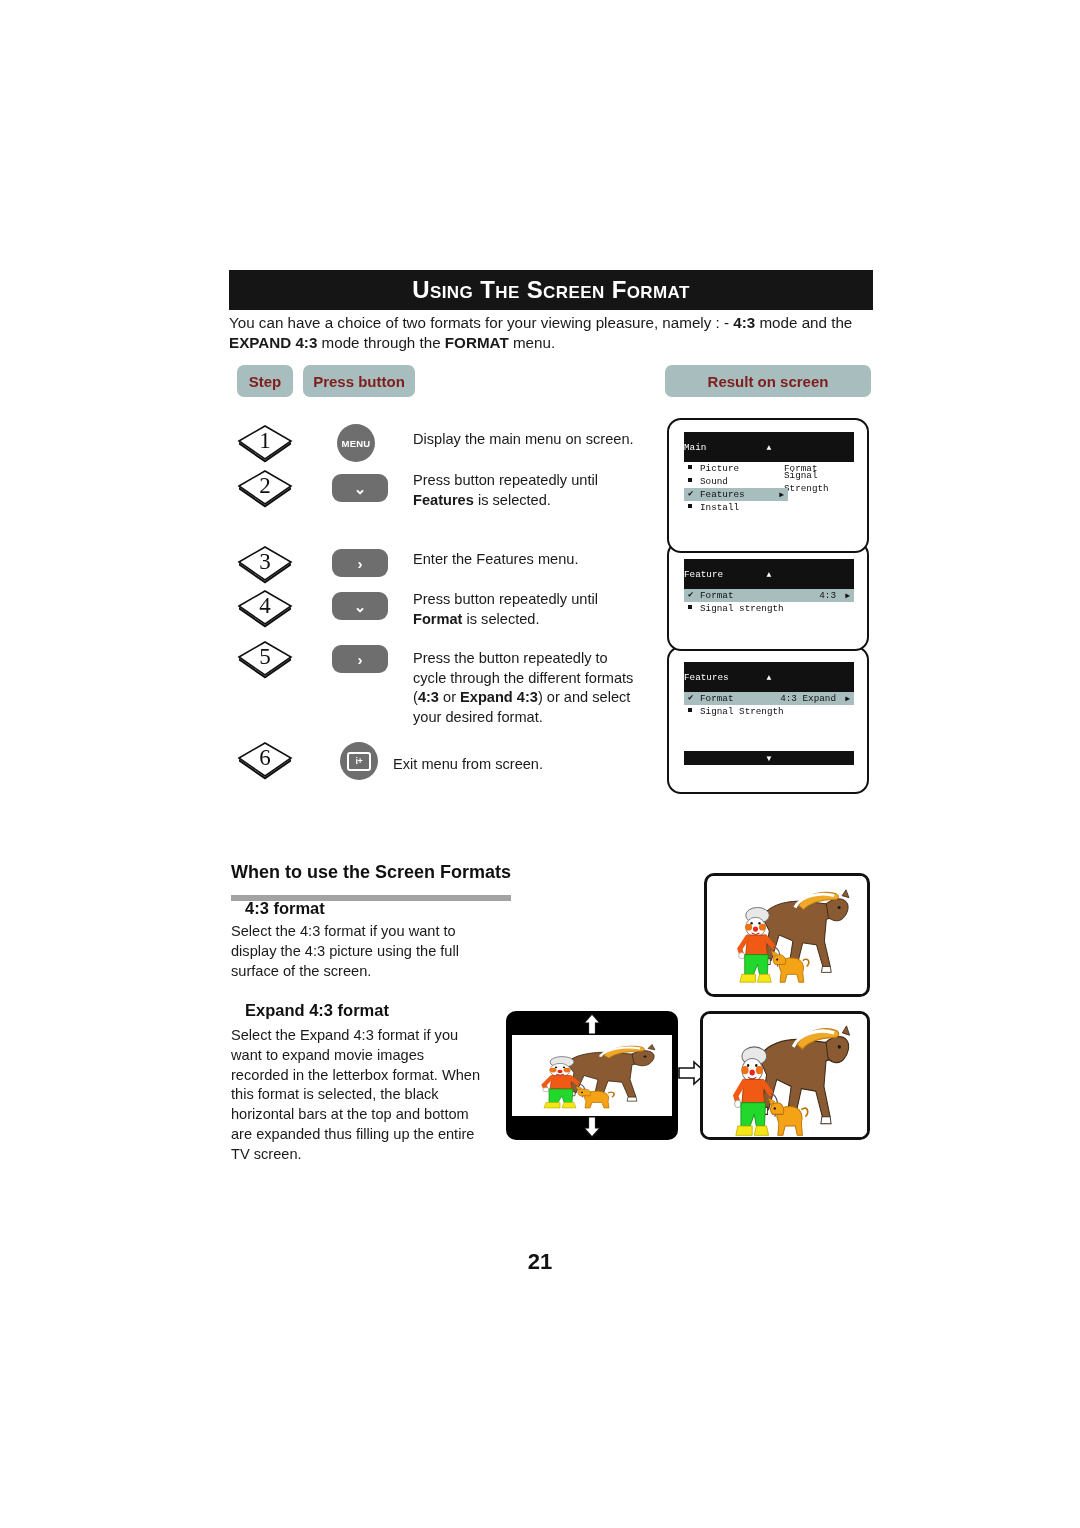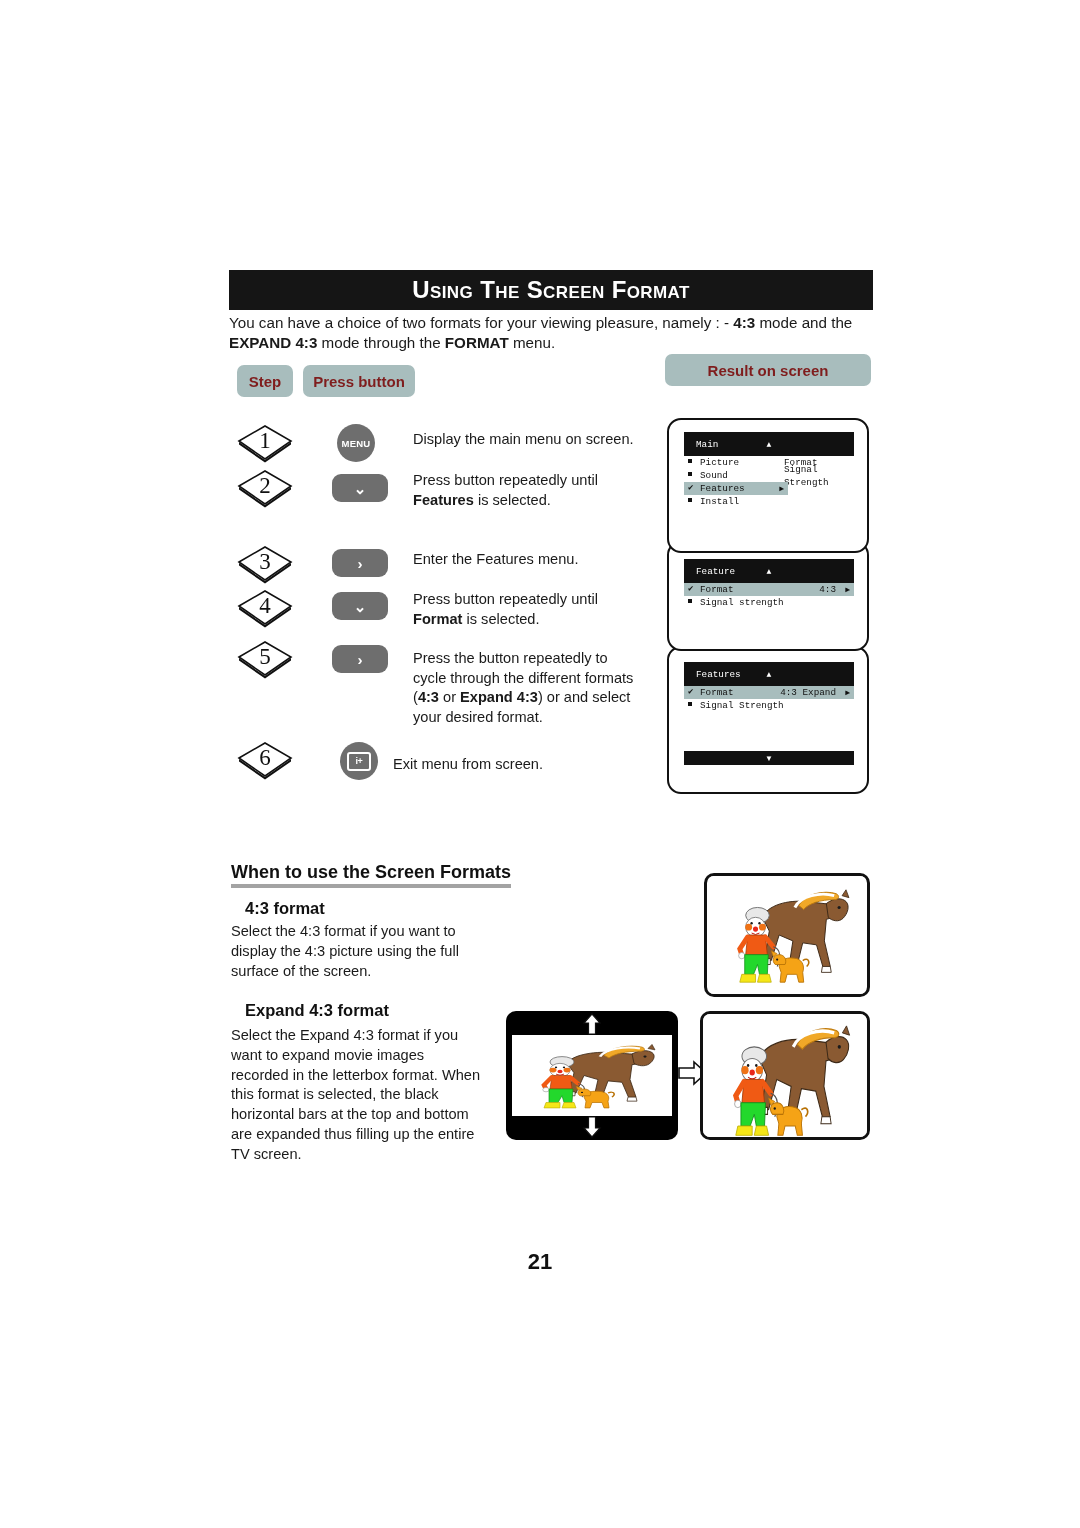--- a/index.html
+++ b/index.html
@@ -65,21 +65,21 @@
     display: flex;
     align-items: center;
     justify-content: center;
     font-weight: bold;
     font-size: 15px;
     color: #7f1d1d;
     height: 32px;
   }
   #pill-step       { left: 237px; top: 365px; width: 56px; }
   #pill-press      { left: 303px; top: 365px; width: 112px; }
-  #pill-result     { left: 665px; top: 354px; width: 206px; }
+  #pill-result     { left: 665px; top: 365px; width: 206px; }
 
   .diamond {
     position: absolute;
     width: 58px;
     height: 42px;
   }
   .diamond svg { display: block; }
   .diamond .num {
     position: absolute;
     left: 0; top: 0;
@@ -160,22 +160,22 @@
     font-family: "Liberation Mono", monospace;
     font-size: 9.3px;
     line-height: 13px;
     color: #111;
   }
   .osd-title {
     background: #111111;
     color: #ffffff;
     display: flex;
     align-items: center;
-    padding: 0 12px;
-    height: 24px;
+    padding: 0 0;
+    height: 30px;
     position: relative;
   }
   .osd-title .t { flex: 0 0 auto; }
   .osd-title .arrow {
     position: absolute;
     left: 50%;
     transform: translateX(-50%);
     font-size: 8px;
   }
   .osd-row {
@@ -224,22 +224,22 @@
   }
 
   
   .h-when {
     position: absolute;
     left: 231px;
     top: 862px;
     font-size: 18px;
     font-weight: bold;
     color: #111;
-    border-bottom: 4px solid #a3a3a3;
-    padding-bottom: 1px;
+    border-bottom: 6px solid #a3a3a3;
+    padding-bottom: 12px;
   }
   .h-sub {
     position: absolute;
     left: 245px;
     font-size: 16.5px;
     font-weight: bold;
     color: #111;
   }
   #h43 { top: 899px; }
   #hexp { top: 1001px; }

